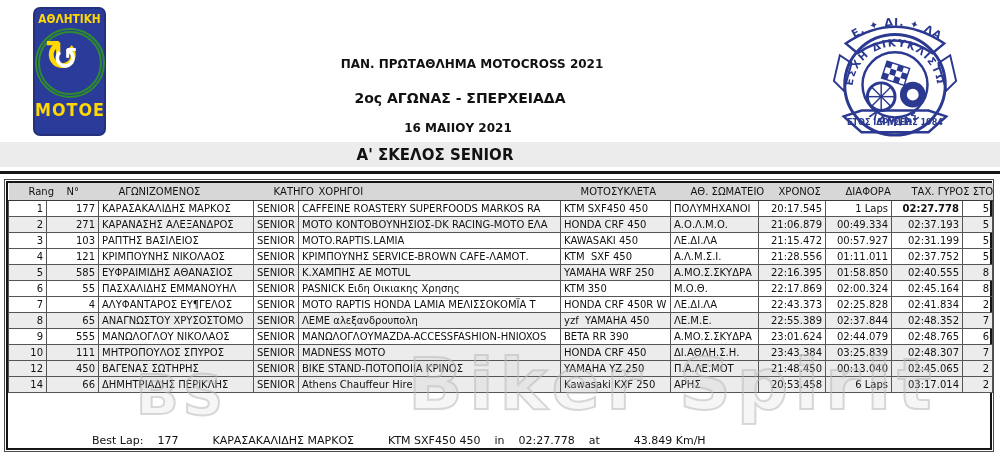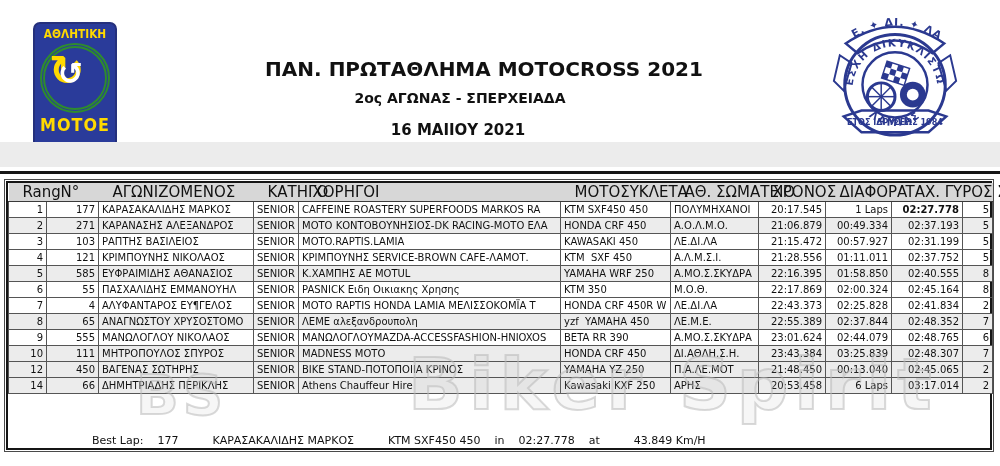--- a/index.html
+++ b/index.html
@@ -1,32 +1,32 @@
 <!DOCTYPE html>
 <html><head>
 <meta charset="utf-8">
 <style>
   html,body{margin:0;padding:0;background:#fff;}
   #page{position:relative;width:1000px;height:466px;background:#fff;overflow:hidden;
         font-family:"DejaVu Sans","Liberation Sans",sans-serif;color:#111;}
 
   
-  .title1{position:absolute;top:57px;left:484px;transform:translateX(-50%);
-          font-size:20px;font-weight:bold;white-space:nowrap;}
+  .title1{position:absolute;top:57px;left:472px;transform:translateX(-50%);
+          font-size:12px;font-weight:bold;white-space:nowrap;}
   .title2{position:absolute;top:90px;left:460px;transform:translateX(-50%);
           font-size:14px;font-weight:bold;white-space:nowrap;}
   .date1{position:absolute;top:121px;left:458px;transform:translateX(-50%);
-          font-size:15px;font-weight:bold;white-space:nowrap;}
+          font-size:12px;font-weight:bold;white-space:nowrap;}
   .sectionbar{position:absolute;top:142px;left:0;width:1000px;height:25px;background:#ececec;}
   .sectiontext{position:absolute;top:146px;left:435px;transform:translateX(-50%);
           font-size:15px;font-weight:bold;white-space:nowrap;}
   .topline{position:absolute;top:171px;left:0;width:1000px;height:3px;background:#161616;}
 
   
-  .logo-left{position:absolute;left:33px;top:22px;width:84px;height:129px;background:#2a3b9a;
+  .logo-left{position:absolute;left:33px;top:7px;width:73px;height:129px;background:#2a3b9a;
              border:2px solid #25307c;border-radius:7px;box-sizing:border-box;text-align:center;}
   .logo-left .ath{color:#ffd900;font-weight:bold;font-size:11.5px;margin-top:3px;letter-spacing:0px;
                   transform:scaleX(.92);}
   .wreath{position:relative;width:60px;height:60px;margin:2px auto 0 auto;border-radius:50%;
           border:5px double #2e8b2e;background:#2a3b9a;}
   .arrow-y,.arrow-w{position:absolute;font-weight:bold;line-height:1;}
   .arrow-y{color:#ffd900;font-size:42px;left:4px;top:2px;}
   .arrow-w{color:#ffffff;font-size:30px;left:13px;top:11px;}
   .logo-left .motoe{color:#ffd900;font-weight:800;font-size:16px;margin-top:2px;letter-spacing:1px;
                     transform:scaleY(1.15);}
@@ -34,22 +34,22 @@
   
   .badge{position:absolute;left:826px;top:3px;width:138px;height:140px;}
   .badge svg{width:100%;height:100%;}
   .navy{fill:#2b3990;}
   .navy-stroke{stroke:#2b3990;fill:none;}
 
   
   .results{position:absolute;left:6px;top:181px;width:986px;height:269px;box-sizing:border-box;
            border:2px solid #151515;outline:1px solid #4a4a4a;outline-offset:1px;background:#fff;}
   table.res{border-collapse:collapse;table-layout:fixed;width:984px;}
-  table.res th{background:#d7d7d7;font-weight:normal;font-size:15px;text-align:left;
-               height:17px;padding:0 14px;white-space:pre;overflow:visible;border:none;
+  table.res th{background:#d7d7d7;font-weight:normal;font-size:10px;text-align:left;
+               height:17px;padding:0 20px;white-space:pre;overflow:visible;border:none;
                border-bottom:1px solid #3a3a3a;}
   table.res td{border:1px solid #555;font-size:10px;height:15px;line-height:15px;
                padding:0 3px;white-space:pre;overflow:hidden;vertical-align:middle;}
   table.res tr.shade td{background:#ececec;}
   td.r{text-align:right;}
   td.l{text-align:left;}
   td.bold{font-weight:bold;font-size:10.5px;}
 
   .bestlap{position:absolute;left:84px;top:251px;display:flex;align-items:baseline;
            font-size:11px;white-space:pre;}
@@ -74,20 +74,21 @@
       <span class="arrow-y">↻</span>
       <span class="arrow-w">↺</span>
     </div>
     <div class="motoe">ΜΟΤΟΕ</div>
   </div>
 
   <div class="title1">ΠΑΝ. ΠΡΩΤΑΘΛΗΜΑ MOTOCROSS 2021</div>
   <div class="title2">2ος ΑΓΩΝΑΣ - ΣΠΕΡΧΕΙΑΔΑ</div>
   <div class="date1">16 ΜΑΙΙΟΥ 2021</div>
   <div class="sectionbar"></div>
+  <div class="sectiontext">Α' ΣΚΕΛΟΣ SENIOR</div>
   <div class="topline"></div>
 
   <div class="badge">
     <svg viewBox="0 0 140 140">
       <defs>
         <path id="ribTopPath" d="M 26,36 Q 70,8 114,36"></path>
         <path id="arcTopPath" d="M 27,86 A 43,43 0 0 1 113,86"></path>
         <path id="arcBotPath" d="M 33,99 A 40,40 0 0 0 107,99"></path>
       </defs>
 

